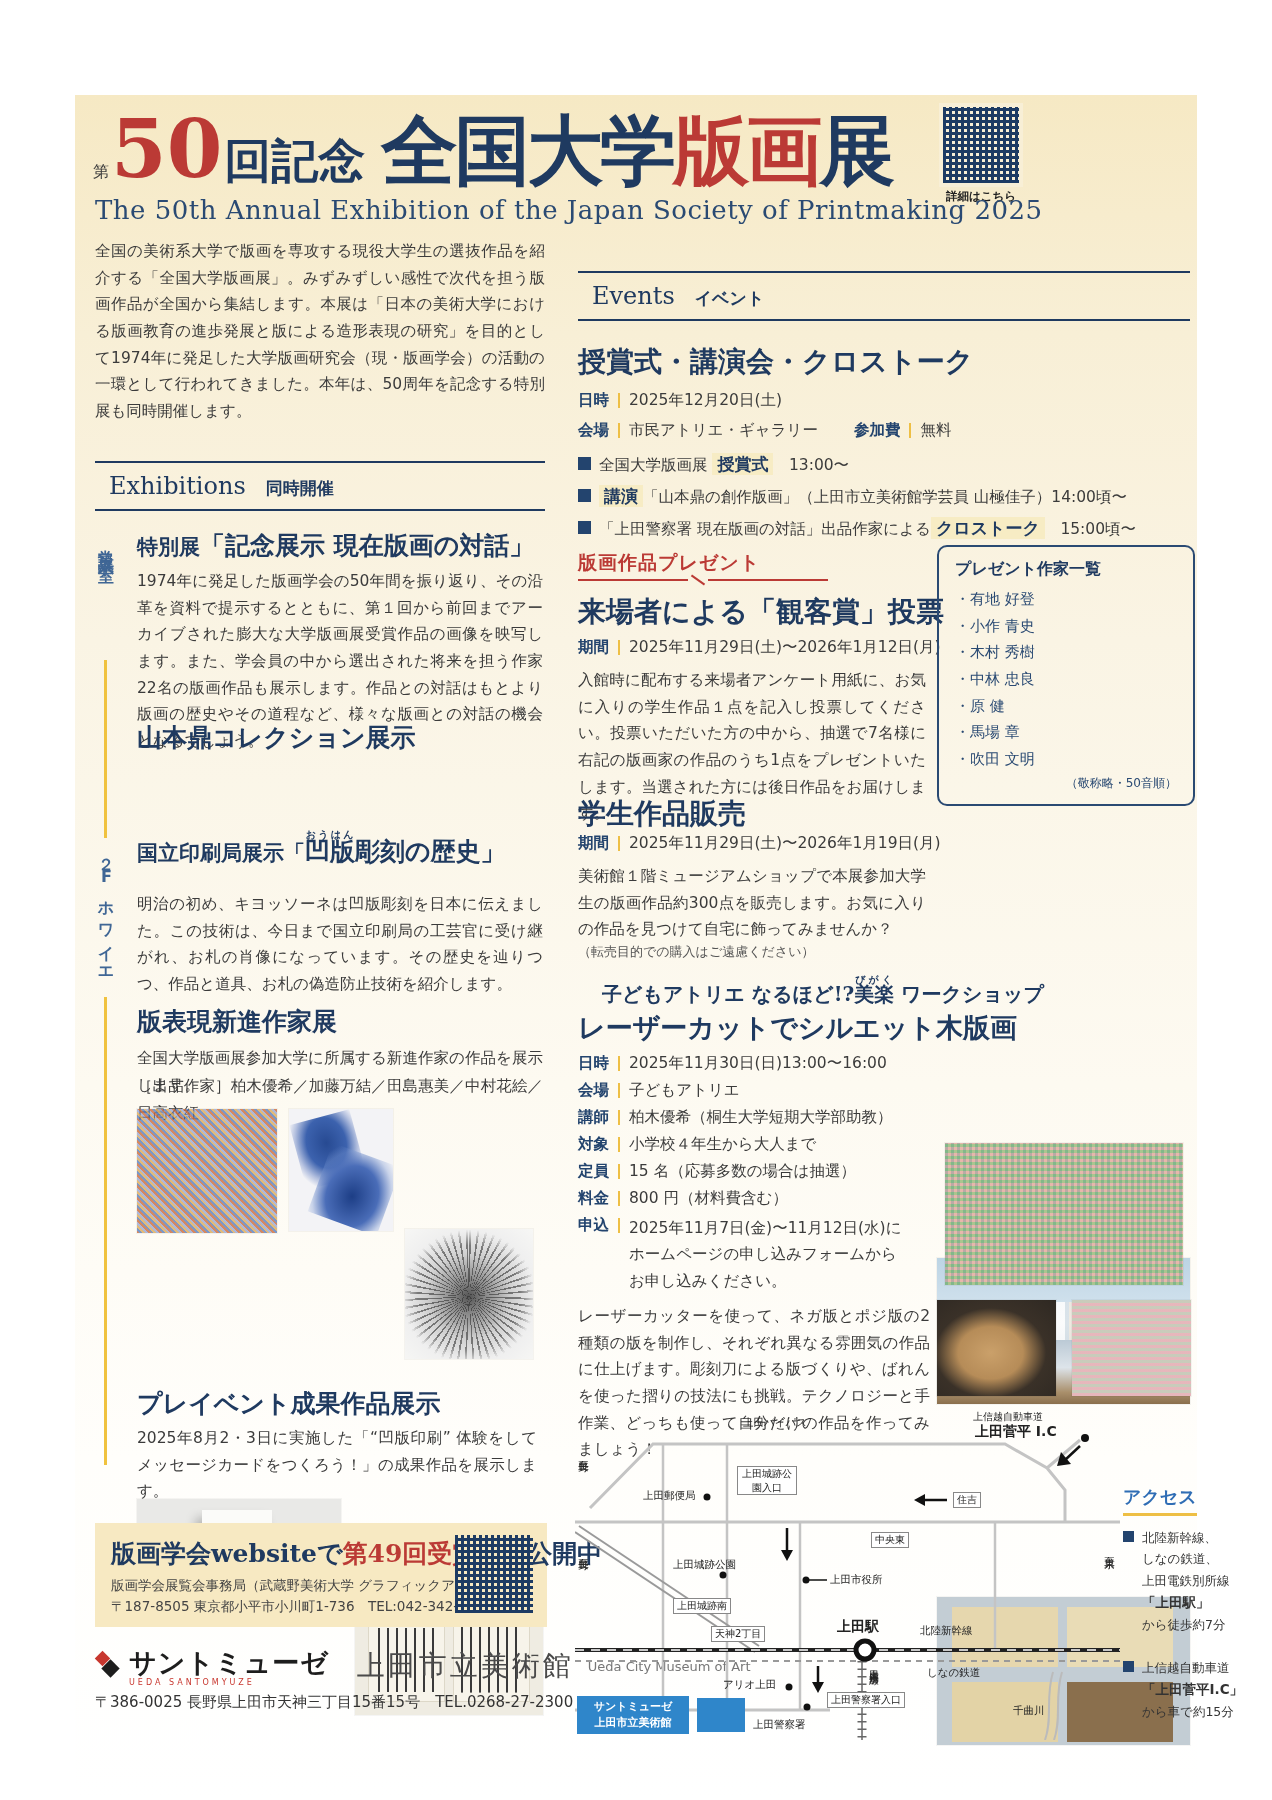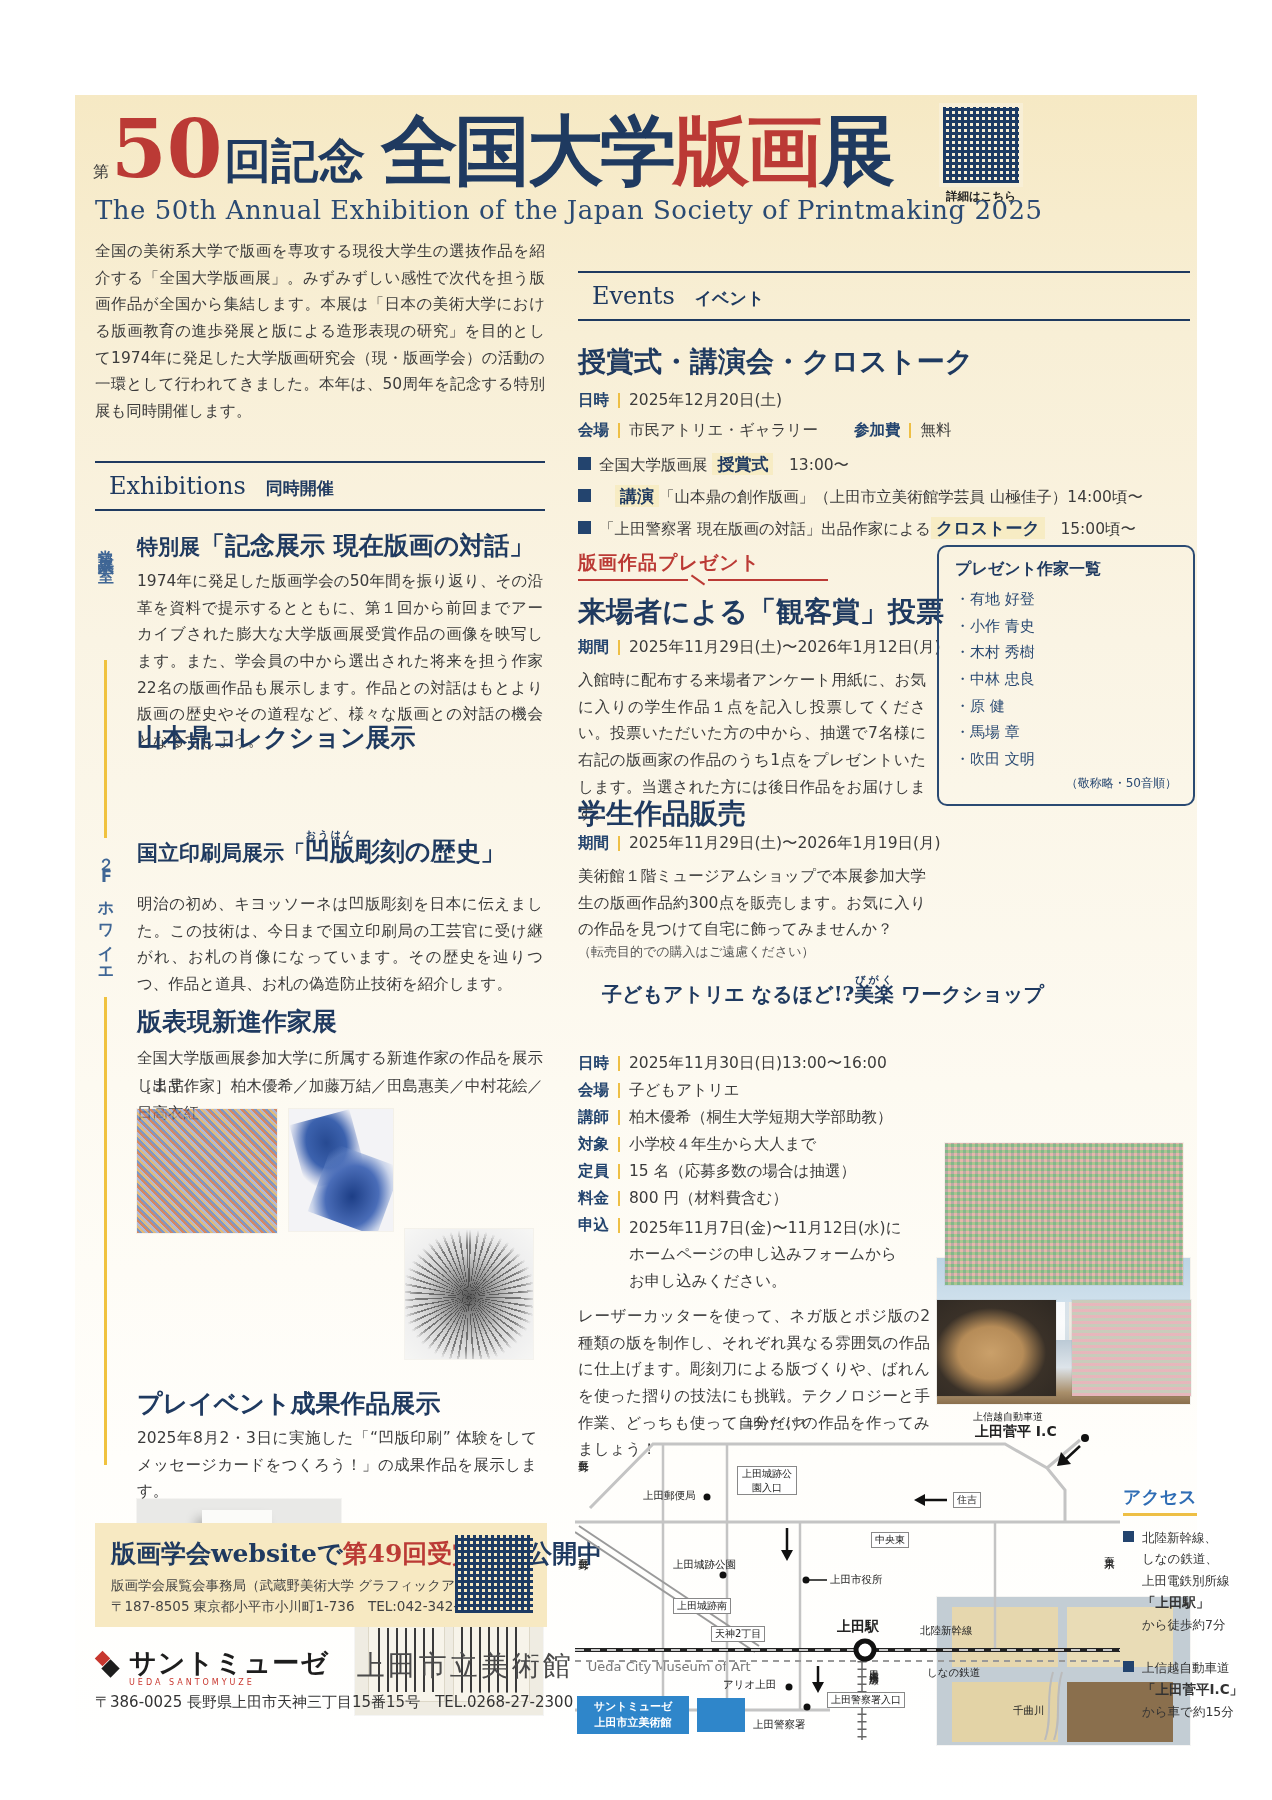--- a/index.html
+++ b/index.html
@@ -214,21 +214,21 @@
         <span class="v">市民アトリエ・ギャラリー</span>
     <span style="width:36px;"></span>
     <span class="k">参加費</span>
         <span class="gbar"></span>
         <span class="v">無料</span>
   </div>
   <div class="abs bullet-row" style="left:503px;top:358px;">
     <span class="bullet-sq"></span>
     <span><span>全国大学版画展 </span><span class="hl">授賞式</span><span>　13:00〜</span></span>
   </div>
-  <div class="abs bullet-row" style="left:503px;top:390px;gap:16px;">
+  <div class="abs bullet-row" style="left:503px;top:390px;">
     <span class="bullet-sq"></span>
     <span><span class="hl">講演</span><span>「山本鼎の創作版画」（上田市立美術館学芸員 山極佳子）14:00頃〜</span></span>
   </div>
   <div class="abs bullet-row" style="left:503px;top:422px;">
     <span class="bullet-sq"></span>
     <span><span>「上田警察署 現在版画の対話」出品作家による</span><span class="hl">クロストーク</span><span>　15:00頃〜</span></span>
   </div>
 
   <div class="abs present" style="left:503px;top:455px;">版画作品プレゼント</div>
   <div class="abs present-line" style="left:503px;top:484px;">
@@ -263,20 +263,21 @@
         <span class="gbar"></span>
         <span class="v">2025年11月29日(土)〜2026年1月19日(月)</span>
   </div>
   <div class="abs body-t" style="left:503px;top:768px;width:348px;">美術館１階ミュージアムショップで本展参加大学生の版画作品約300点を販売します。お気に入りの作品を見つけて自宅に飾ってみませんか？</div>
   <div class="abs" style="left:503px;top:848px;font-size:13px;color:#555;">（転売目的での購入はご遠慮ください）</div>
   <div class="abs ph ph-shop" style="left:862px;top:695px;width:253px;height:146px;"></div>
 
   <div class="abs serif" style="left:527px;top:880px;font-size:20px;font-weight:bold;color:#1f3a60;">
     <span>子どもアトリエ なるほど!?</span><ruby><span>美楽</span><rt>びがく</rt></ruby><span> ワークショップ</span>
   </div>
+  <div class="abs ex-head serif" style="left:503px;top:915px;font-size:27px;">レーザーカットでシルエット木版画</div>
 
   <div class="abs kv" style="left:503px;top:958px;">
     <span class="k">日時</span>
         <span class="gbar"></span>
         <span class="v">2025年11月30日(日)13:00〜16:00</span>
   </div>
   <div class="abs kv" style="left:503px;top:985px;">
     <span class="k">会場</span>
         <span class="gbar"></span>
         <span class="v">子どもアトリエ</span>

